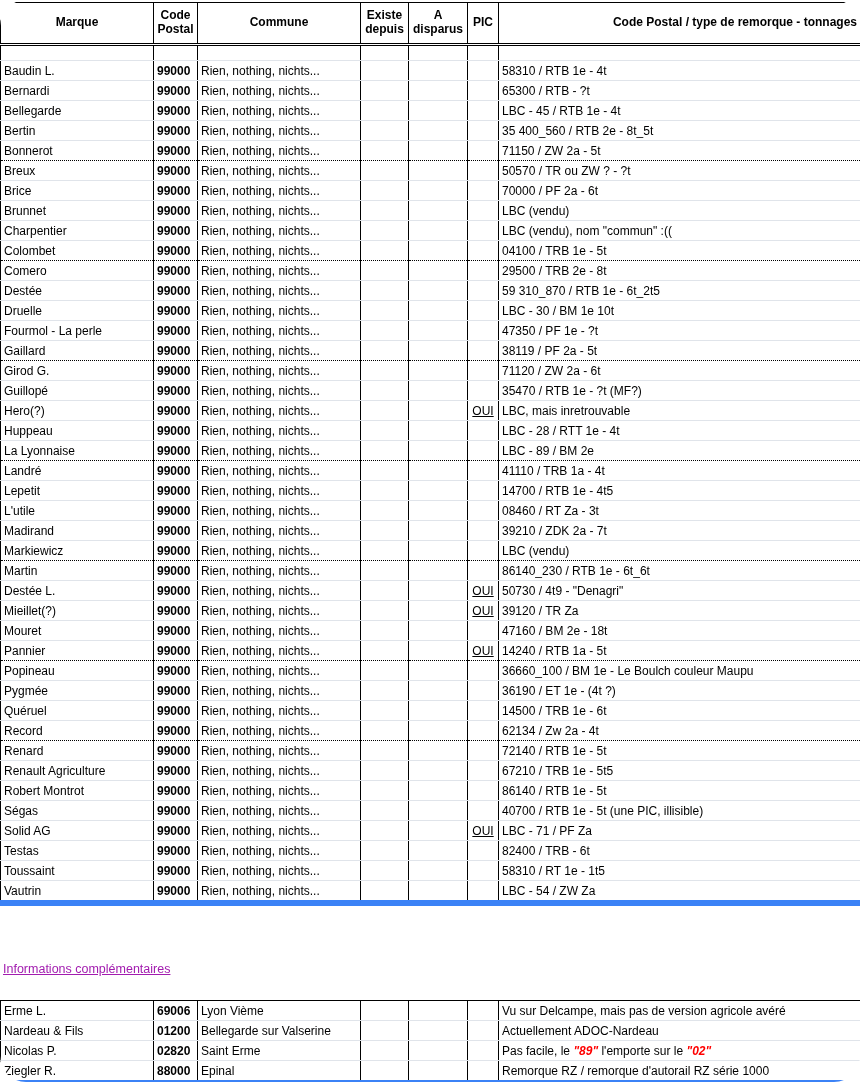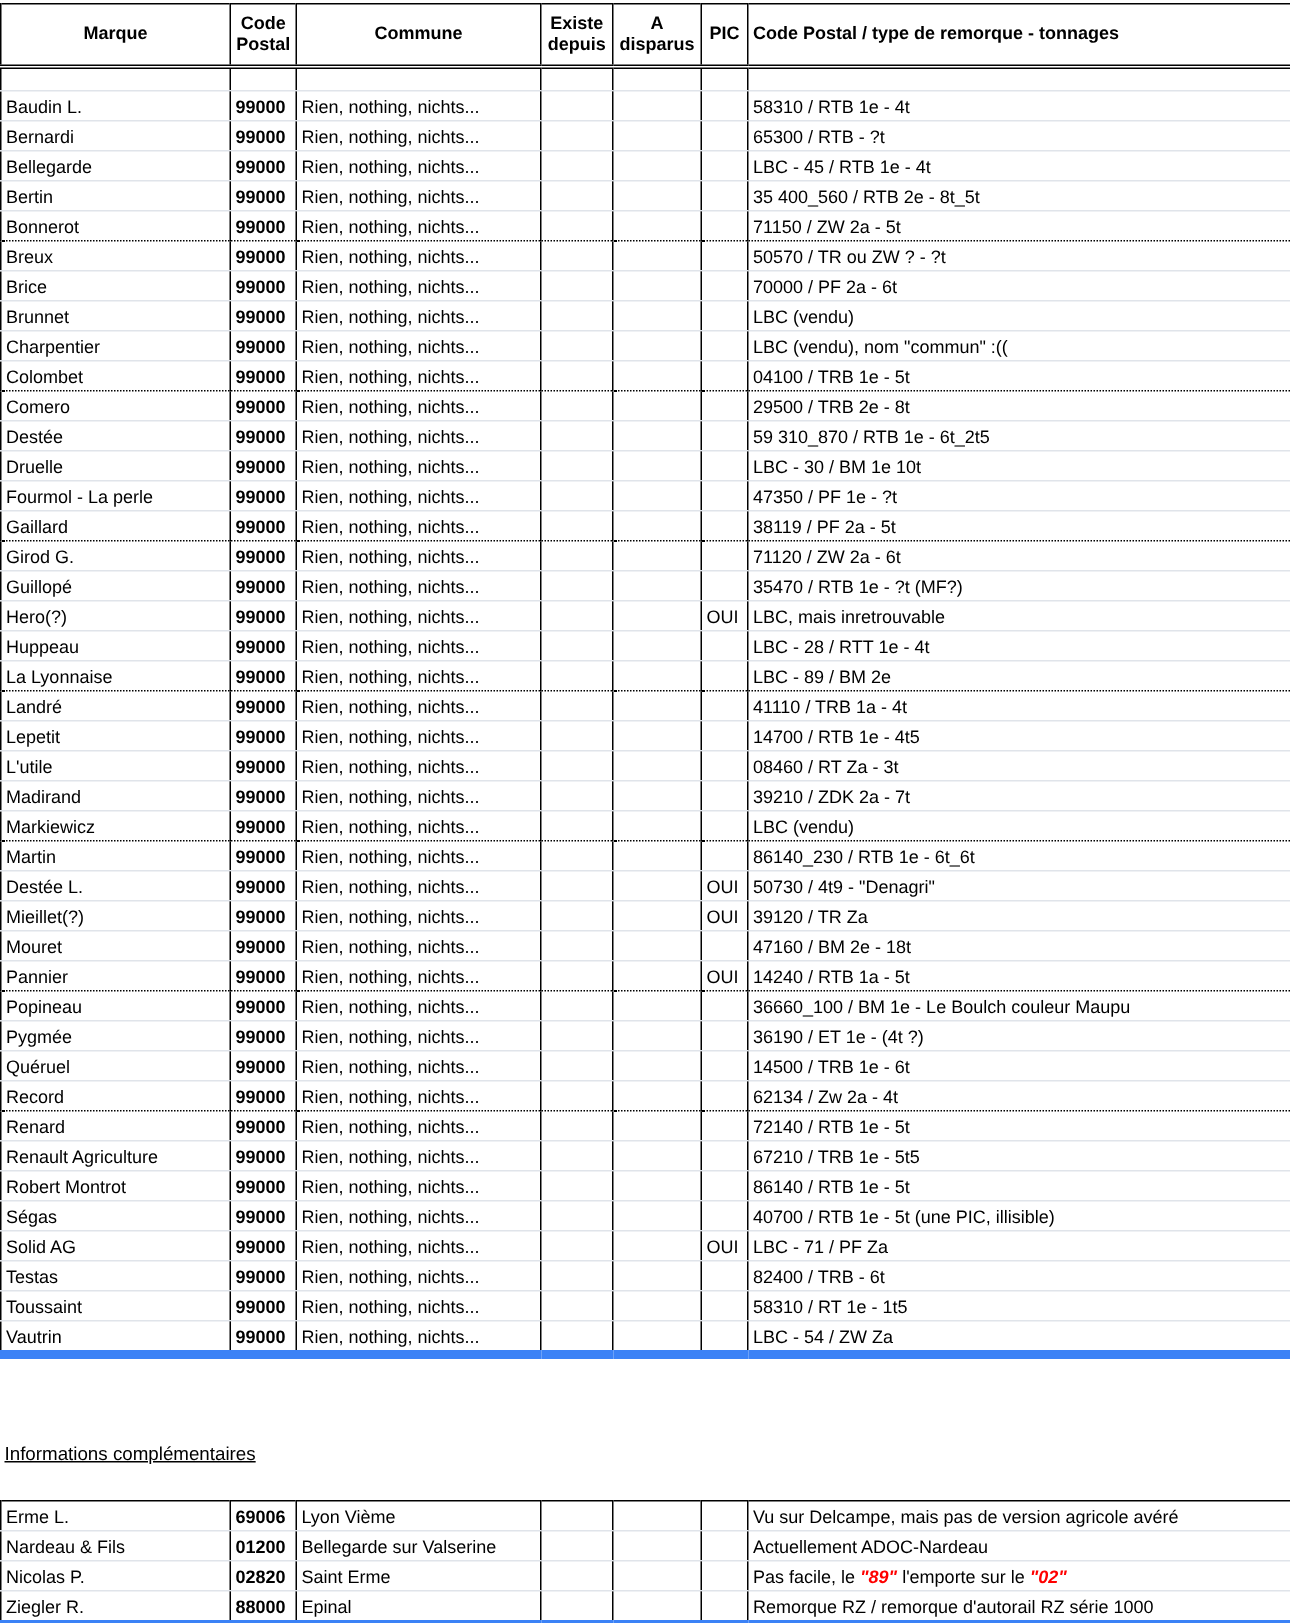--- a/index.html
+++ b/index.html
@@ -1,44 +1,44 @@
 <!DOCTYPE html>
 <html><head>
 <meta charset="utf-8">
 <title>Tableau remorques</title>
 <style>
   html,body{margin:0;padding:0;}
   body{
     width:860px;height:1082px;background:#ffffff;color:#000;
     font-family:"Liberation Sans","DejaVu Sans",sans-serif;font-size:12px;
   }
-  .page{position:relative;width:860px;height:1082px;overflow:hidden;background:#fff;}
+  .page{position:relative;width:860px;height:1082px;overflow:hidden;background:#fff;border-radius:26px;}
 
   table{border-collapse:collapse;table-layout:fixed;position:absolute;left:0;border:1px solid #000;background:#fff;}
   #main-table{top:2px;width:860px;}
   #extra-table{top:1000px;width:860px;}
 
   th,td{
     border-left:1px solid #000;border-right:1px solid #000;
     padding:0 3px;overflow:hidden;white-space:nowrap;vertical-align:middle;
   }
   thead th{
     font-weight:bold;text-align:center;height:40px;
     border-bottom:3px double #000;white-space:normal;line-height:1.15;font-size:12px;
   }
-  thead th.left{text-align:left;margin-left:36px;}
+  thead th.left{text-align:right;margin-left:36px;}
   tr.spacer td{height:14px;border-bottom:1px solid #e0e4ea;}
   tbody tr.r td{height:19px;border-bottom:1px solid #e0e4ea;}
   tbody tr.pb td{border-bottom:1px dotted #000;}
   tbody tr.lastrow td{border-bottom:6px solid #3b82f6;}
   td.num{font-weight:bold;}
-  td.pic{text-align:left;}
+  td.pic{text-align:center;text-decoration:underline;}
   .seg-red{color:#ff0000;font-weight:bold;font-style:italic;}
   .section-title{
-    position:absolute;left:3px;top:962px;color:#000000;
+    position:absolute;left:3px;top:962px;color:#a21caf;
     text-decoration:underline;font-size:12.5px;
   }
 </style>
 </head>
 <body>
 
 <div class="page">
 
   <table id="main-table">
     <colgroup>

